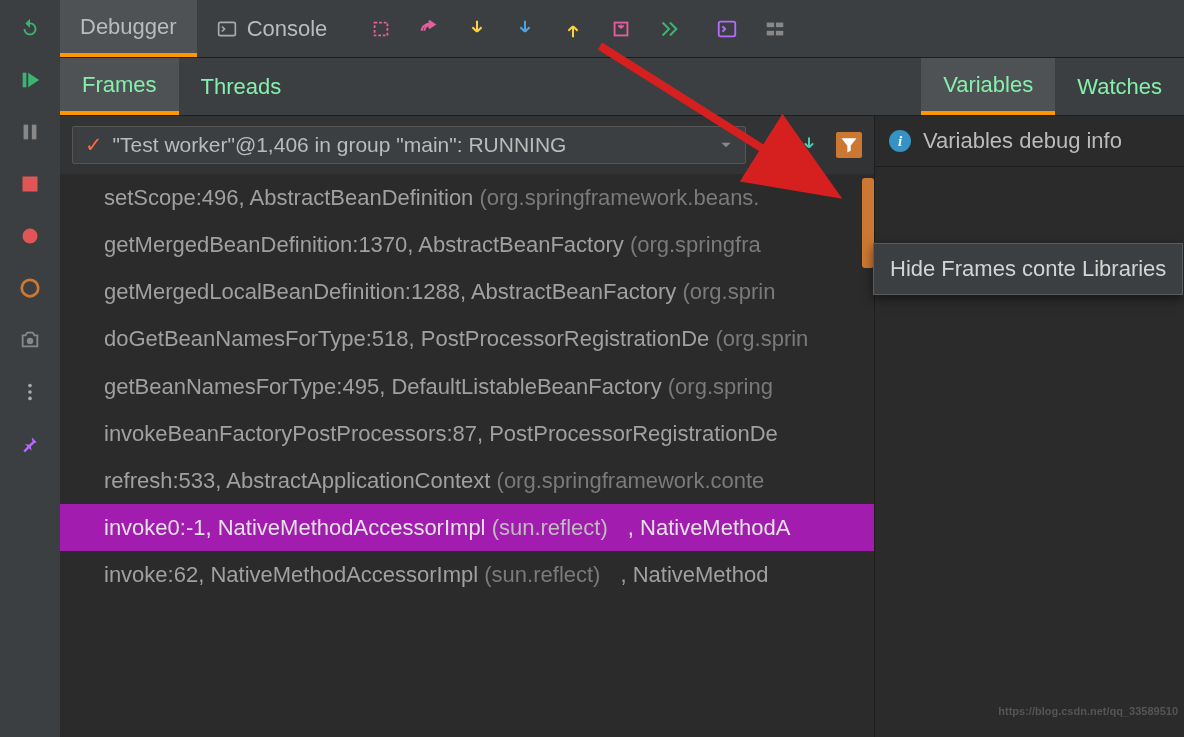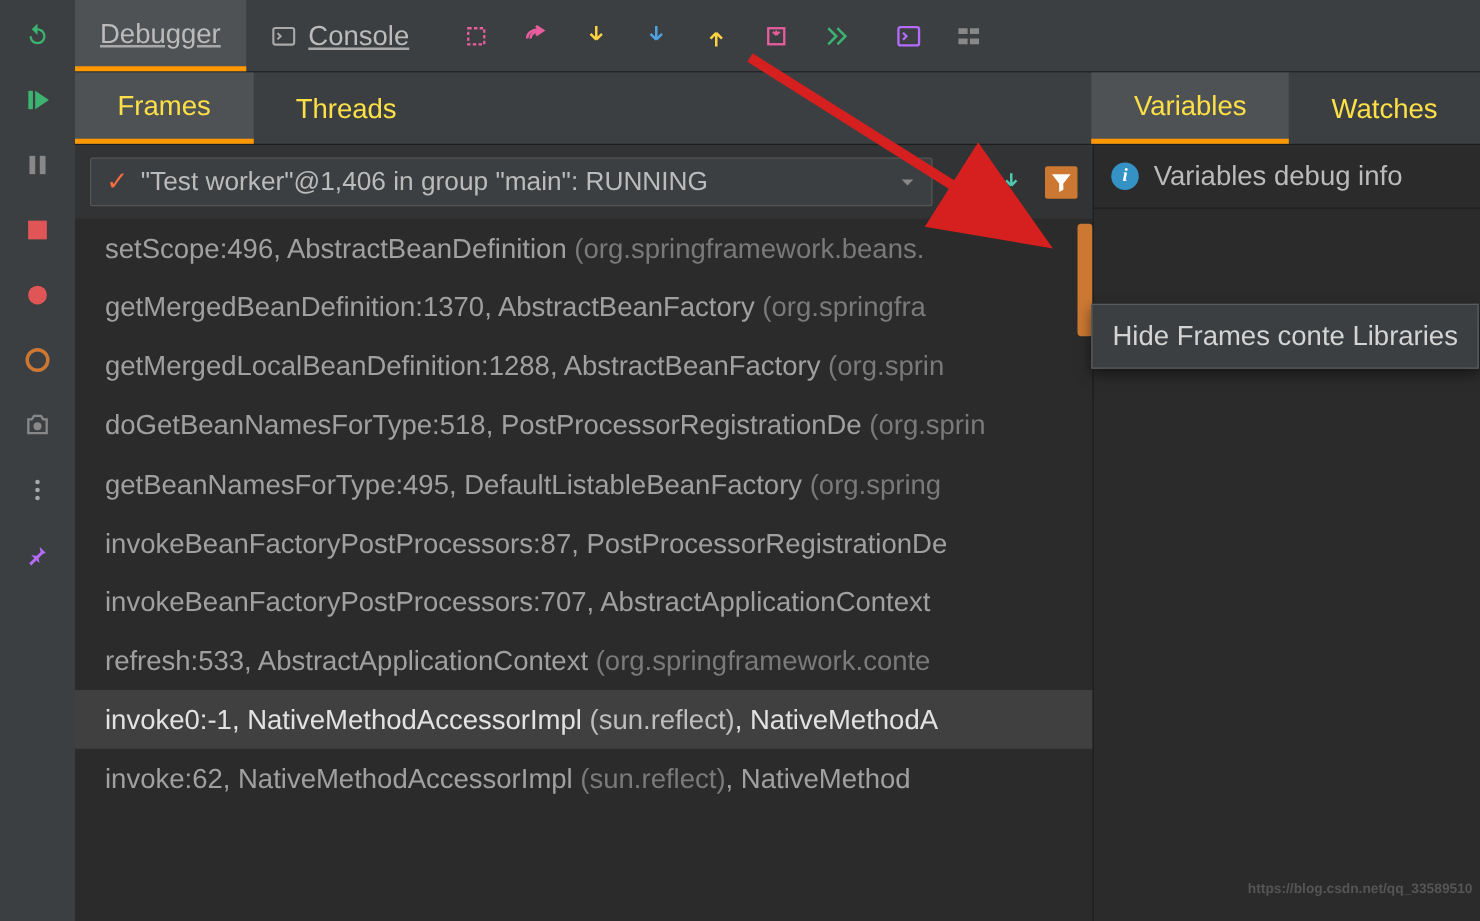--- a/index.html
+++ b/index.html
@@ -44,21 +44,20 @@
     flex-direction: column;
     background: #2b2b2b;
     min-width: 0;
   }
   .top-tabs {
     display: flex;
     align-items: center;
     height: 58px;
     background: #3c3f41;
     border-bottom: 1px solid #1e1e1e;
-    text-decoration: underline;
   }
   .top-tabs .tab-item {
     padding: 0 20px;
     height: 100%;
     display: flex;
     align-items: center;
     font-size: 22px;
     color: #bbbbbb;
     cursor: pointer;
     gap: 10px;
@@ -87,26 +86,26 @@
     height: 58px;
     background: #3c3f41;
     border-bottom: 1px solid #1e1e1e;
     justify-content: space-between;
   }
   .second-tabs .left-group, .second-tabs .right-group {
     display: flex;
     height: 100%;
   }
   .second-tabs .tab-item {
-    padding: 0 34px;
+    padding: 0 22px;
     height: 100%;
     display: flex;
     align-items: center;
     font-size: 22px;
-    color: #fde047;
+    color: #86efac;
     cursor: pointer;
   }
   .second-tabs .tab-item.active {
     background: #4e5254;
     border-bottom: 4px solid #ff9800;
   }
   .body-row {
     display: flex;
     flex: 1;
     background: #2b2b2b;
@@ -159,24 +158,24 @@
   }
   .frame-row {
     padding: 4px 24px;
     font-size: 22px;
     color: #8a8a8a;
     white-space: nowrap;
     overflow: hidden;
     text-overflow: clip;
     line-height: 1.78;
   }
-  .frame-row .method { color: #a0a0a0; }
+  .frame-row .method { color: #a0a0a0; margin-left: 20px; }
   .frame-row .pkg { color: #7a7a7a; }
   .frame-row.highlight {
-    background: #404040;
+    background: #a21caf;
     color: #d5d5d5;
   }
   .frame-row.highlight .method { color: #e2e2e2; }
   .frame-row.highlight .pkg { color: #bdbdbd; }
   .scrollbar-thumb {
     position: absolute;
     right: 0;
     top: 4px;
     width: 12px;
     height: 90px;
@@ -412,21 +411,20 @@
           </div>
         </div>
         <div class="frame-list" id="frame-list">
           <div class="scrollbar-thumb"></div>
         <div class="frame-row"><span class="method">setScope:496, AbstractBeanDefinition </span><span class="pkg">(org.springframework.beans.</span></div>
             <div class="frame-row"><span class="method">getMergedBeanDefinition:1370, AbstractBeanFactory </span><span class="pkg">(org.springfra</span></div>
             <div class="frame-row"><span class="method">getMergedLocalBeanDefinition:1288, AbstractBeanFactory </span><span class="pkg">(org.sprin</span></div>
             <div class="frame-row"><span class="method">doGetBeanNamesForType:518, PostProcessorRegistrationDe </span><span class="pkg">(org.sprin</span></div>
             <div class="frame-row"><span class="method">getBeanNamesForType:495, DefaultListableBeanFactory </span><span class="pkg">(org.spring</span></div>
             <div class="frame-row"><span class="method">invokeBeanFactoryPostProcessors:87, PostProcessorRegistrationDe</span></div>
-            <div class="frame-row"><span class="method">invokeBeanFactoryPostProcessors:707, AbstractApplicationContext</span></div>
             <div class="frame-row"><span class="method">refresh:533, AbstractApplicationContext </span><span class="pkg">(org.springframework.conte</span></div>
             <div class="frame-row highlight"><span class="method">invoke0:-1, NativeMethodAccessorImpl </span><span class="pkg">(sun.reflect)</span><span class="method">, NativeMethodA</span></div>
             <div class="frame-row"><span class="method">invoke:62, NativeMethodAccessorImpl </span><span class="pkg">(sun.reflect)</span><span class="method">, NativeMethod</span></div>
           </div>
       </div>
 
       <div class="right-panel">
         <div class="vars-info">
           <span class="info-icon">i</span>
           <span>Variables debug info</span>

